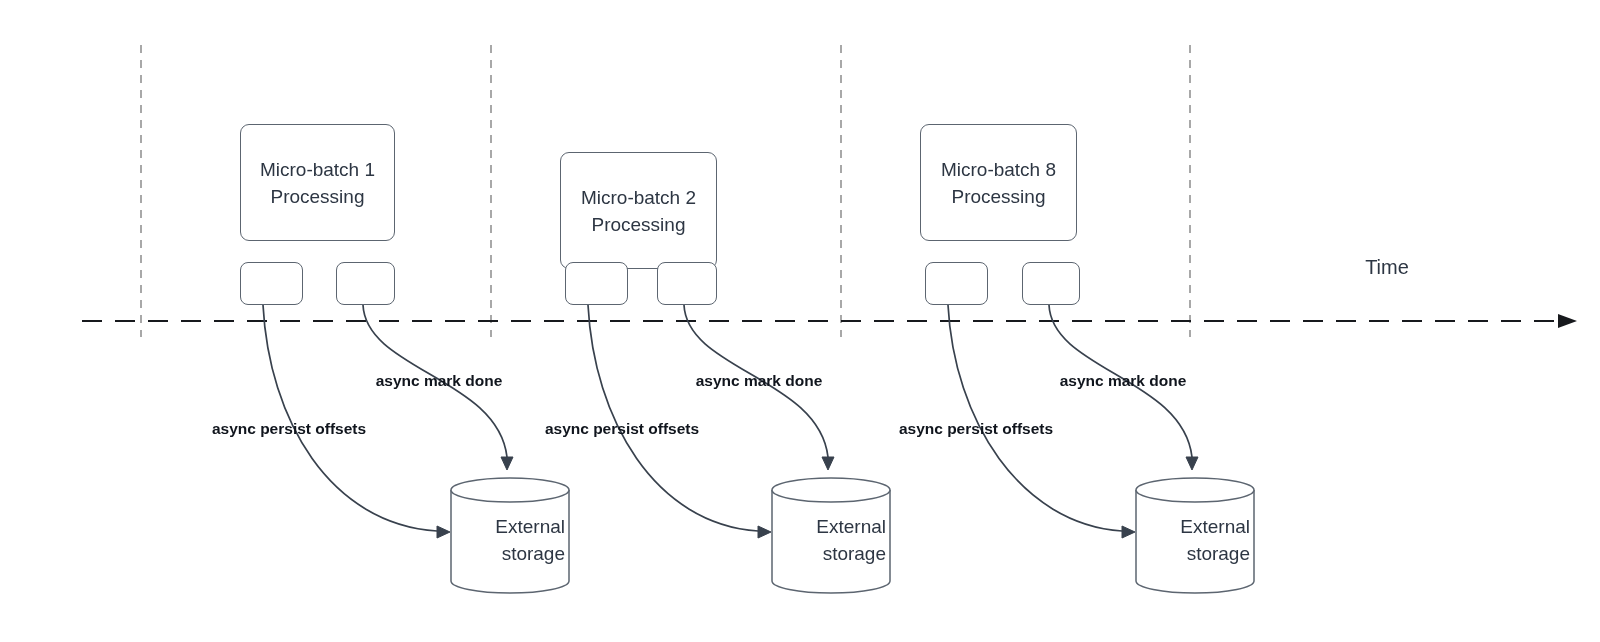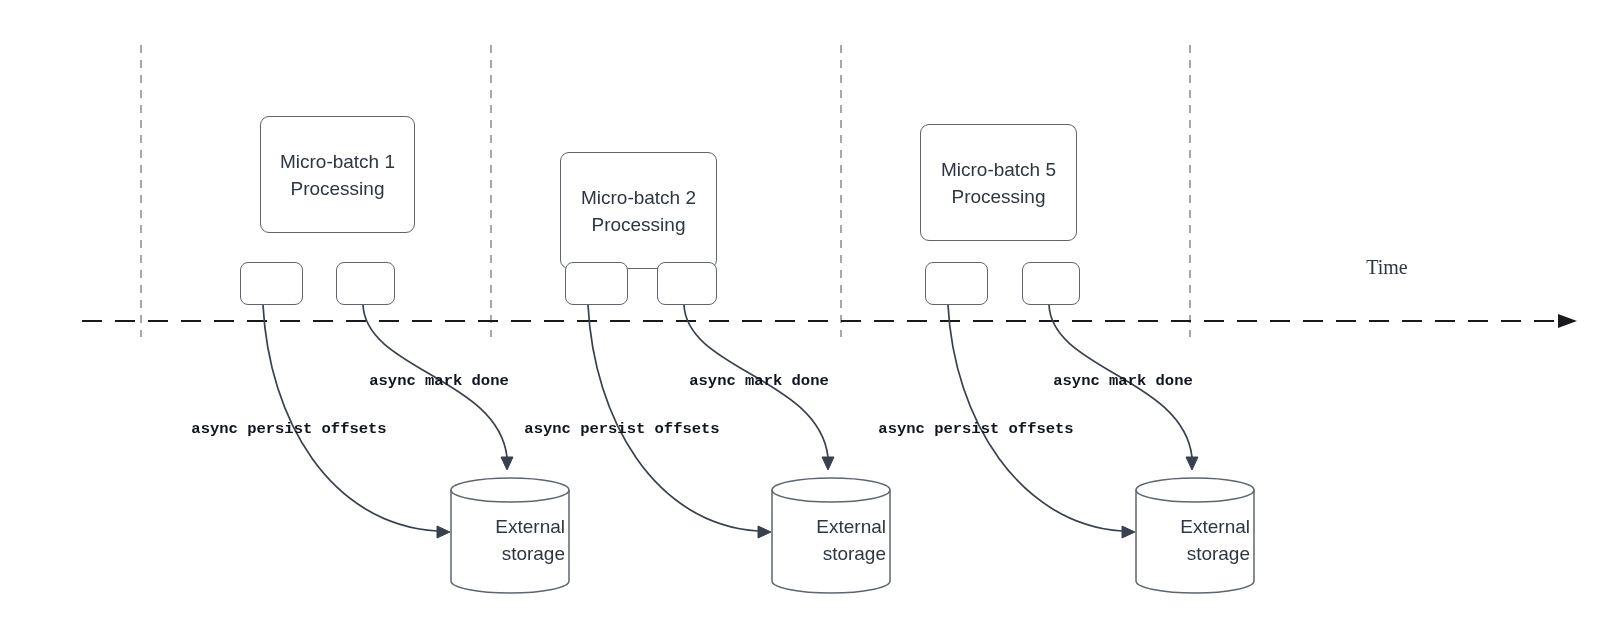--- a/index.html
+++ b/index.html
@@ -44,21 +44,20 @@
     background:#fff;
     width:63px;height:43px;
   }
   .async-label{
     position:absolute;
     transform:translateX(-50%);
     white-space:nowrap;
     font-weight:bold;
     font-size:15.5px;
     color:var(--label);
-    font-family:Liberation Mono, monospace;
   }
   .storage-label{
     position:absolute;
     transform:translateX(-50%);
     width:110px;
     text-align:right;
     color:var(--text);
     font-size:19px;line-height:27px;
   }
   .time-label{
@@ -106,21 +105,21 @@
     <g>
       <path class="cyl" d="M 772 490 L 772 581 A 59 12 0 0 0 890 581 L 890 490"></path>
       <ellipse class="cyl" cx="831" cy="490" rx="59" ry="12"></ellipse>
     </g>
     <g>
       <path class="cyl" d="M 1136 490 L 1136 581 A 59 12 0 0 0 1254 581 L 1254 490"></path>
       <ellipse class="cyl" cx="1195" cy="490" rx="59" ry="12"></ellipse>
     </g>
   </svg>
 
-  <div class="proc-box" style="left:240px;top:116px;width:155px;height:117px;margin-left:20px;">
+  <div class="proc-box" style="left:240px;top:124px;width:155px;height:117px;">
     <div>
       <span style="display:block">Micro-batch 1</span>
       <span style="display:block">Processing</span>
     </div>
   </div>
   <div class="task-rect" style="left:240px;top:262px;width:63px;"></div>
   <div class="task-rect" style="left:336px;top:262px;width:59px;"></div>
   <div class="async-label" style="left:289px;top:420px;">async persist offsets</div>
   <div class="async-label" style="left:439px;top:372px;">async mark done</div>
   <div class="storage-label" style="left:510px;top:513px;">External storage</div>
@@ -132,25 +131,25 @@
     </div>
   </div>
   <div class="task-rect" style="left:565px;top:262px;width:63px;"></div>
   <div class="task-rect" style="left:657px;top:262px;width:60px;"></div>
   <div class="async-label" style="left:622px;top:420px;">async persist offsets</div>
   <div class="async-label" style="left:759px;top:372px;">async mark done</div>
   <div class="storage-label" style="left:831px;top:513px;">External storage</div>
 
   <div class="proc-box" style="left:920px;top:124px;width:157px;height:117px;">
     <div>
-      <span style="display:block">Micro-batch 5</span>
+      <span style="display:block">Micro-batch 8</span>
       <span style="display:block">Processing</span>
     </div>
   </div>
   <div class="task-rect" style="left:925px;top:262px;width:63px;"></div>
   <div class="task-rect" style="left:1022px;top:262px;width:58px;"></div>
   <div class="async-label" style="left:976px;top:420px;">async persist offsets</div>
   <div class="async-label" style="left:1123px;top:372px;">async mark done</div>
   <div class="storage-label" style="left:1195px;top:513px;">External storage</div>
 
-  <div class="time-label" style="left:1387px;top:256px;font-family:Liberation Serif, serif;">Time</div>
+  <div class="time-label" style="left:1387px;top:256px;">Time</div>
 
 </div>
 
 </body></html>

